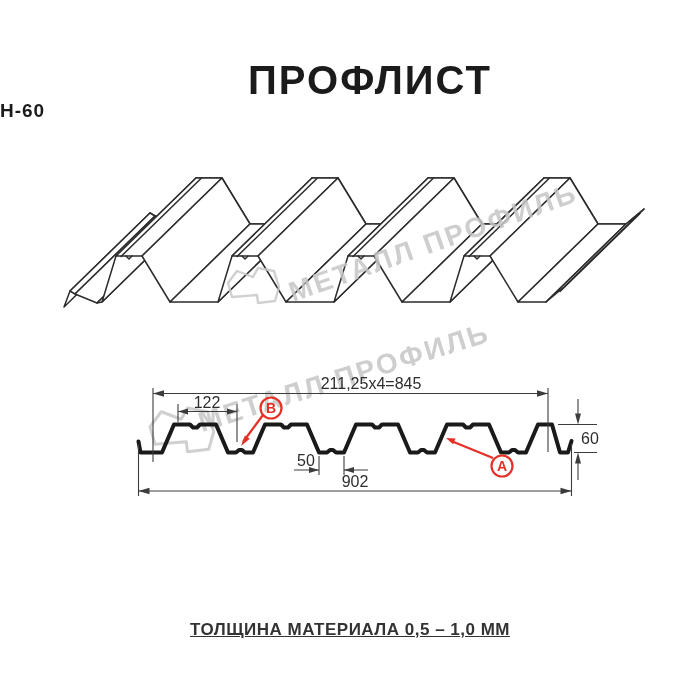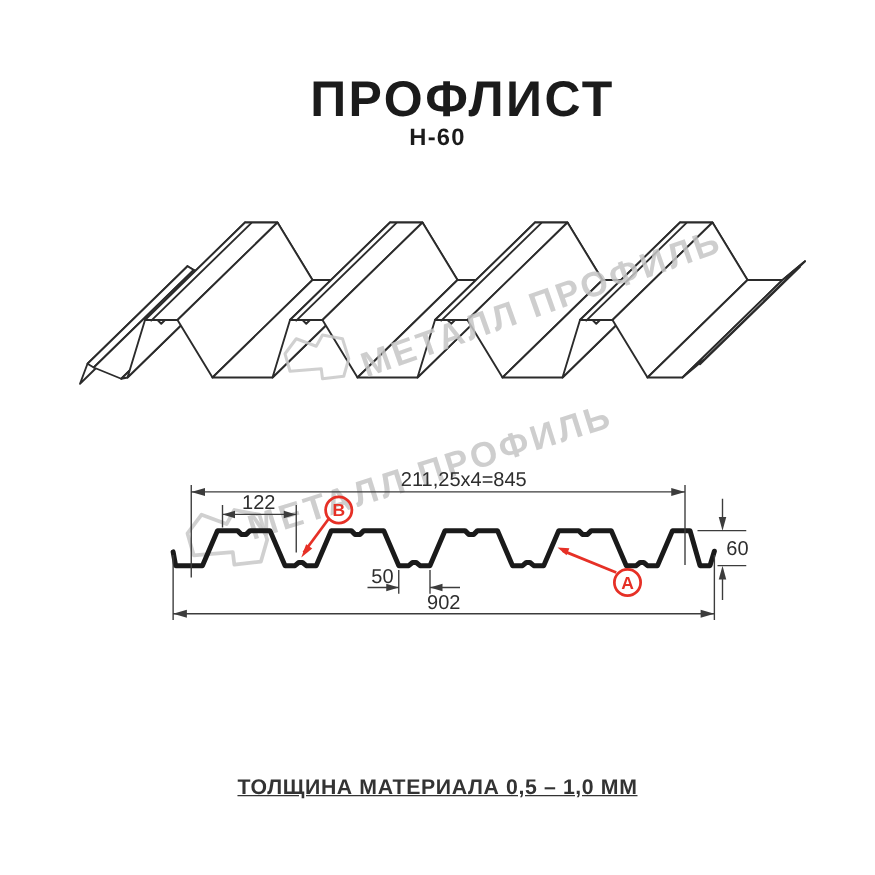--- a/index.html
+++ b/index.html
@@ -5,21 +5,21 @@
   html,body{margin:0;padding:0;}
   body{
     width:700px;height:700px;background:#ffffff;position:relative;
     font-family:"Liberation Sans", sans-serif;overflow:hidden;
   }
   .page-title{
     position:absolute;left:0;top:58px;width:700px;text-align:center;
     font-size:40px;font-weight:700;letter-spacing:2px;color:#1b1b1b;padding-left:20px;
   }
   .page-subtitle{
-    position:absolute;left:0;top:100px;width:700px;text-align:center;
+    position:absolute;left:0;top:100px;width:700px;text-align:left;
     font-size:19px;font-weight:700;letter-spacing:1px;color:#1b1b1b;
   }
   .footer-note{
     position:absolute;left:0;top:620px;width:700px;text-align:center;
     font-size:17px;font-weight:600;letter-spacing:.5px;color:#333333;text-decoration:underline;
   }
   svg{position:absolute;left:0;top:0;}
   .ln3d{stroke:#2b2b2b;stroke-width:1.5;fill:none;stroke-linejoin:round;stroke-linecap:round;}
   .face{stroke:#2b2b2b;stroke-width:1.5;fill:#ffffff;stroke-linejoin:round;}
   .wmtext{font-size:28px;font-weight:700;letter-spacing:2.5px;fill:#c6c6c6;opacity:.85;}

